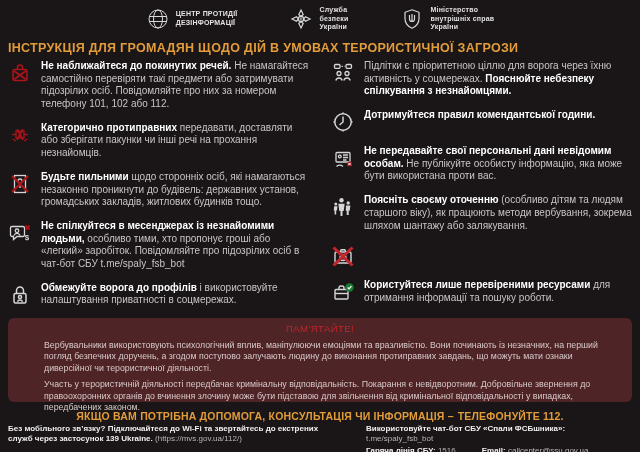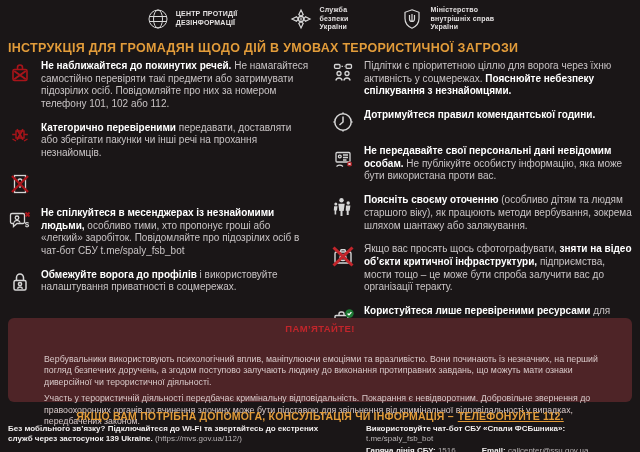--- a/index.html
+++ b/index.html
@@ -37,31 +37,31 @@
   .item .ic { flex:0 0 26px; width:26px; }
   .item .ic svg { width:24px; height:24px; display:block; margin-top:1px; }
   .item .tx { font-size:10px; line-height:1.27; color:#c9c4c5; }
   .item .tx b { color:#ffffff; font-weight:700; }
   
   .reminder {
     position:absolute; left:8px; top:318px; width:624px; height:84px;
     background:#4e2427; border-radius:6px; padding:5px 12px 4px 12px;
   }
   .reminder .rt {
-    text-align:center; color:#c2252b; font-weight:700; font-size:9.5px;
-    letter-spacing:.4px; margin-bottom:20px;
+    text-align:center; color:#c2252b; font-weight:400; font-size:9.5px;
+    letter-spacing:.4px; margin-bottom:6px;
   }
   .reminder p { font-size:8.8px; line-height:1.3; color:#d9caca; margin-bottom:5px;margin-left:24px; }
   
   .help-line {
     position:absolute; left:0; top:404px; width:640px; height:18px;
     display:flex; align-items:flex-end; justify-content:center;
     color:#e29c3a; font-size:10.5px; font-weight:700; letter-spacing:.2px;
   }
-  .help-line .hb { font-weight:800; margin-left:4px;text-decoration:underline; }
+  .help-line .hb { font-weight:800; margin-left:4px; }
   
   .footer { position:absolute; left:8px; top:424px; width:624px; display:flex; gap:28px; }
   .footer .fl { width:330px; font-size:8px; line-height:1.3; color:#b9b4b5; }
   .footer .fl b, .footer .fr b { color:#f2efef; font-weight:700; }
   .footer .fr { flex:1; font-size:8px; line-height:1.3; color:#b9b4b5; }
   .footer .fr .row2 { display:flex; gap:26px; margin-top:1px; }
 </style>
 </head>
 <body>
 
@@ -113,33 +113,34 @@
         <div class="tx"><b>Не наближайтеся до покинутих речей.</b><span> Не намагайтеся самостійно перевіряти такі предмети або затримувати підозрілих осіб. Повідомляйте про них за номером телефону 101, 102 або 112.</span></div>
       </div>
       <div class="item">
         <span class="ic">
           <svg viewBox="0 0 24 24" fill="none" stroke="#a8141a" stroke-width="1.4">
             <rect x="8" y="8" width="8" height="7"></rect>
             <path d="M8 11.5 H4.2 M16 11.5 H19.8 M4.5 16 l3.5 2 M19.5 16 l-3.5 2"></path>
             <path d="M9 6.2 L15 16.8 M15 6.2 L9 16.8" stroke-width="1.8"></path>
           </svg>
         </span>
-        <div class="tx"><b>Категорично перевіреними</b><span> передавати, доставляти або зберігати пакунки чи інші речі на прохання незнайомців.</span></div>
+        <div class="tx"><b>Категорично протиправних</b><span> передавати, доставляти або зберігати пакунки чи інші речі на прохання незнайомців.</span></div>
       </div>
       <div class="item">
         <span class="ic">
           <svg viewBox="0 0 24 24" fill="none">
             <g stroke="#d6d6d6" stroke-width="1.3">
               <rect x="6.5" y="3.5" width="11" height="17"></rect>
               <circle cx="12" cy="9" r="2"></circle>
               <path d="M12 11 v5"></path>
             </g>
             <path d="M4 4 L20 20 M20 4 L4 20" stroke="#a8141a" stroke-width="2.4"></path>
           </svg>
         </span>
+        <div class="tx"><b>Будьте пильними</b><span> щодо сторонніх осіб, які намагаються незаконно проникнути до будівель: державних установ, громадських закладів, житлових будинків тощо.</span></div>
       </div>
       <div class="item">
         <span class="ic">
           <svg viewBox="0 0 24 24" fill="none">
             <g stroke="#d6d6d6" stroke-width="1.3">
               <path d="M4 5.5 h11 a1.5 1.5 0 0 1 1.5 1.5 v7 a1.5 1.5 0 0 1 -1.5 1.5 h-6 l-3.5 3 v-3 H4 a1.5 1.5 0 0 1 -1.5 -1.5 v-7 A1.5 1.5 0 0 1 4 5.5 Z"></path>
               <circle cx="9" cy="9.8" r="1.8"></circle>
               <path d="M5.8 14.6 a3.4 3.4 0 0 1 6.4 0"></path>
             </g>
             <path d="M17.5 4.5 l4 4 M21.5 4.5 l-4 4" stroke="#a8141a" stroke-width="1.8"></path>
@@ -217,21 +218,20 @@
         <span class="ic">
           <svg viewBox="0 0 24 24" fill="none">
             <g stroke="#d6d6d6" stroke-width="1.4">
               <rect x="4" y="8" width="16" height="11" rx="1.5"></rect>
               <path d="M9 8 l1.2 -2.2 h3.6 L15 8"></path>
               <circle cx="12" cy="13.5" r="3"></circle>
             </g>
             <path d="M2.5 3.5 L21.5 21.5 M21.5 3.5 L2.5 21.5" stroke="#c2252b" stroke-width="3"></path>
           </svg>
         </span>
-        <div class="tx"><span>Якщо вас просять щось сфотографувати, </span><b>зняти на відео об’єкти критичної інфраструктури,</b><span> підприємства, мости тощо – це може бути спроба залучити вас до організації теракту.</span></div>
       </div>
       <div class="item">
         <span class="ic">
           <svg viewBox="0 0 24 24" fill="none">
             <g stroke="#d6d6d6" stroke-width="1.4">
               <rect x="4" y="9.5" width="13" height="9.5" rx="1"></rect>
               <path d="M8 9.5 V8 a2 2 0 0 1 2 -2 h1 a2 2 0 0 1 2 2 v1.5"></path>
               <path d="M4 13.5 h13"></path>
             </g>
             <circle cx="18.5" cy="7.5" r="4.2" fill="#1d7a34"></circle>

